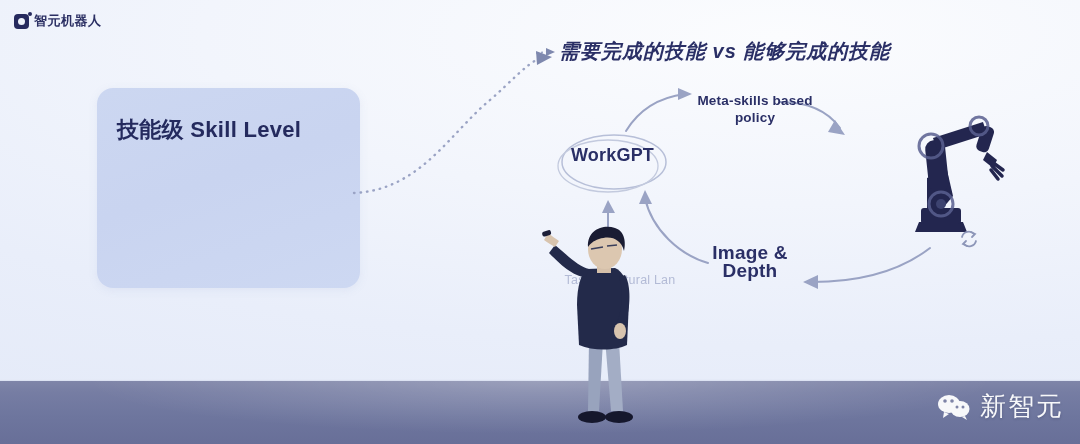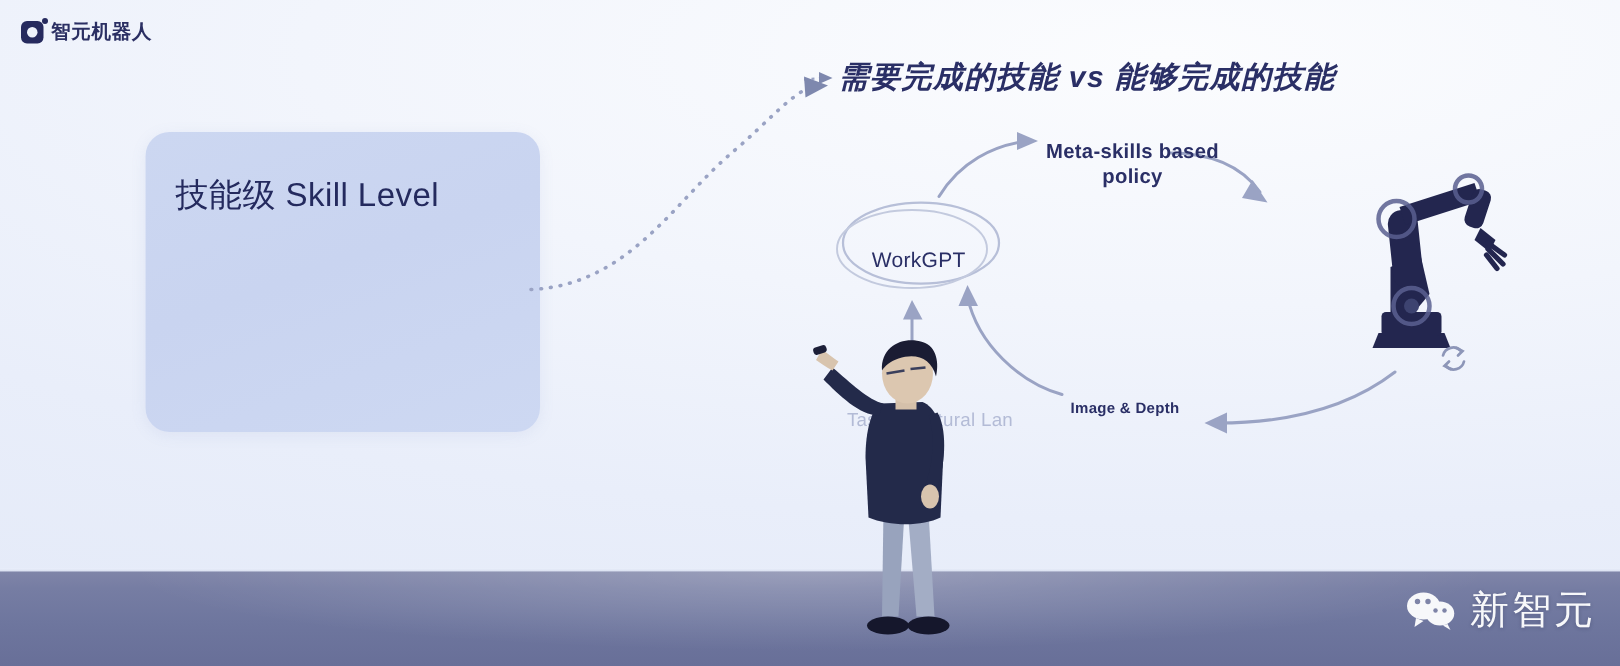--- a/index.html
+++ b/index.html
@@ -57,52 +57,52 @@
 
   
   .card{
     position:absolute;left:97px;top:88px;width:263px;height:200px;
     background:linear-gradient(160deg,#ccd7f1 0%,#c9d4f0 45%,#cdd8f2 100%);
     border-radius:16px;
     box-shadow:0 2px 10px rgba(120,140,190,.10);
   }
   .card-title{
     position:absolute;left:20px;top:27px;
-    font-size:22px;font-weight:400;color:#242a5e;letter-spacing:.3px;white-space:nowrap;
+    font-size:22px;font-weight:700;color:#242a5e;letter-spacing:.3px;white-space:nowrap;
   }
   .card-list{position:absolute;left:21px;top:64px;}
   .card-list li{
     list-style:none;font-size:13.5px;color:#2e3468;margin:0 0 9.5px 0;letter-spacing:.4px;
   }
   .card-list li.dots{color:#7e87b5;font-size:13px;letter-spacing:2px;margin-top:6px;}
 
   
   .dotted-link{position:absolute;left:340px;top:38px;width:230px;height:170px;}
 
   
   .diagram{position:absolute;left:540px;top:80px;width:500px;height:230px;}
 
   .node{position:absolute;color:#2a2f66;font-weight:700;letter-spacing:.2px;text-align:center;}
   .node-meta{left:155px;top:12px;font-size:13.5px;line-height:17px;width:120px;}
   .node-replans{left:155px;top:88px;font-size:15px;white-space:nowrap;}
-  .node-image{left:170px;top:184px;font-size:10px;line-height:18px;width:80px;}
+  .node-image{left:170px;top:164px;font-size:19px;line-height:18px;width:80px;}
   .node-actions{
     left:290px;top:140px;font-size:12.5px;line-height:16px;width:110px;
     color:#99a1c0;font-weight:500;
   }
   .node-task{
     left:20px;top:192px;font-size:12.5px;line-height:16px;width:120px;
     color:#b3bbd6;font-weight:500;
   }
 
   .ellipse-wrap{position:absolute;left:10px;top:48px;width:125px;height:70px;}
   .ellipse-label{
-    position:absolute;left:10px;top:58px;width:125px;height:70px;
+    position:absolute;left:10px;top:40px;width:125px;height:70px;
     display:flex;align-items:center;justify-content:center;
-    font-size:14px;font-weight:400;color:#2a2f66;letter-spacing:.2px;
+    font-size:18px;font-weight:700;color:#2a2f66;letter-spacing:.2px;
   }
 
   
   .robot{position:absolute;left:335px;top:20px;width:135px;height:145px;}
 
   
   .refresh{position:absolute;left:418px;top:148px;width:22px;height:22px;}
 
   
   .person{position:absolute;left:541px;top:221px;width:120px;height:223px;}

